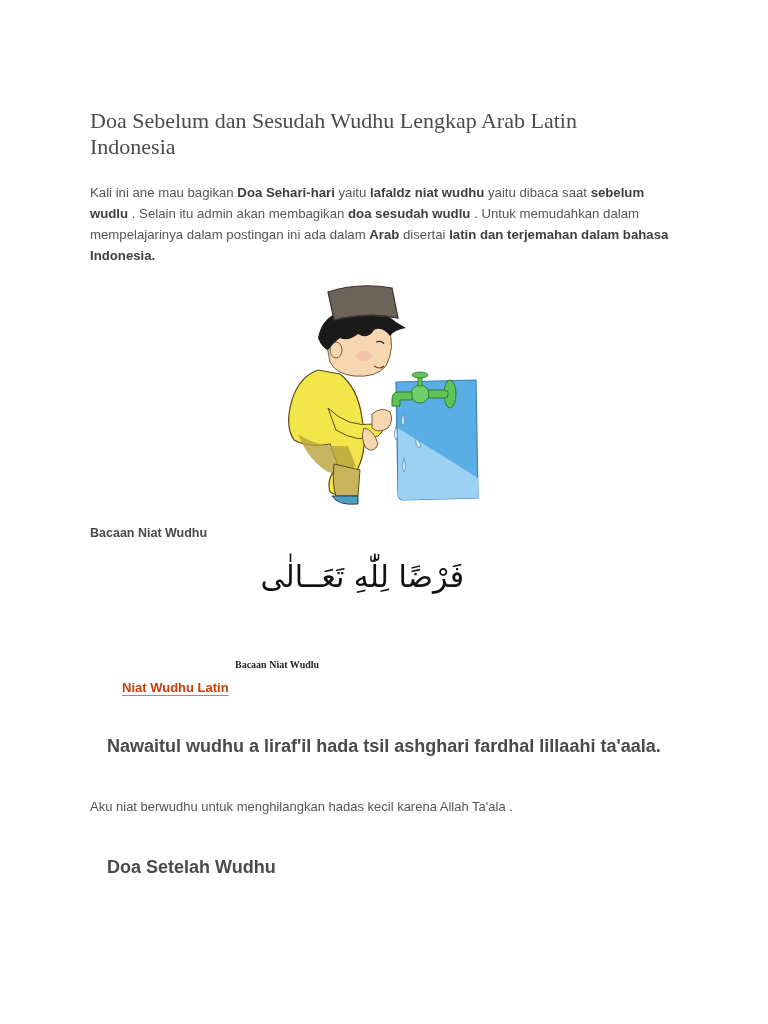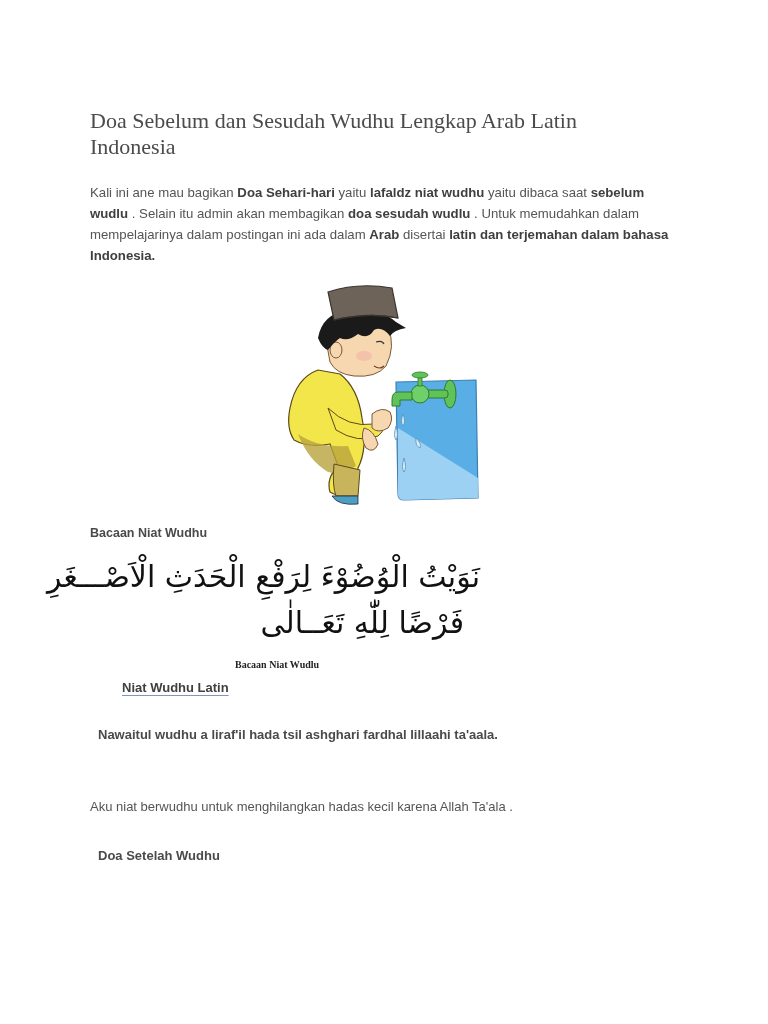--- a/index.html
+++ b/index.html
@@ -101,34 +101,34 @@
       color: #222222;
       margin: 0;
       text-align: right;
     }
     .link {
       position: absolute;
       left: 90px;
       top: 664px;
       font-size: 13px;
       font-weight: bold;
-      color: #404040;
+      color: #c2410c;
       text-decoration: underline;
       text-decoration-color: #7d96bd;
       text-underline-offset: 3px;
       cursor: pointer;
       padding-left: 32px;
     }
     .bold-line {
       position: absolute;
       left: 90px;
-      font-size: 13px;
+      font-size: 18px;
       font-weight: bold;
       color: #4a4a4a;
-      margin: 8px;
+      margin: 17px;
       white-space: nowrap;
     }
     .plain-line {
       position: absolute;
       left: 90px;
       font-size: 13px;
       color: #555555;
       margin: 0;
       white-space: nowrap;
     }
@@ -189,21 +189,20 @@
 
         <path d="M50 14 Q80 4 114 10 L120 40 Q92 34 56 42 Z" fill="#6e6358" stroke="#3a332c" stroke-width="1.2"></path>
         <path d="M56 42 Q90 34 120 40" stroke="#3a332c" stroke-width="1.2" fill="none"></path>
       </g>
     </svg>
   </div>
 
   <p class="section-label" style="top:510px;text-align:right;">Bacaan Niat Wudhu</p>
 
   <div class="arabic">
-    <span class="l1">نَوَيْتُ الْوُضُوْءَ لِرَفْعِ الْحَدَثِ الْاَصْـــغَرِ</span>
     <span class="l2"><span>فَرْضًا لِلّٰهِ تَعَــالٰى</span></span>
   </div>
 
   <p class="caption">Bacaan Niat Wudlu</p>
 
   <a class="link">Niat Wudhu Latin</a>
 
   <p class="bold-line" style="top:703px;">Nawaitul wudhu a liraf'il  hada tsil ashghari fardhal lillaahi ta'aala.</p>
 
 

